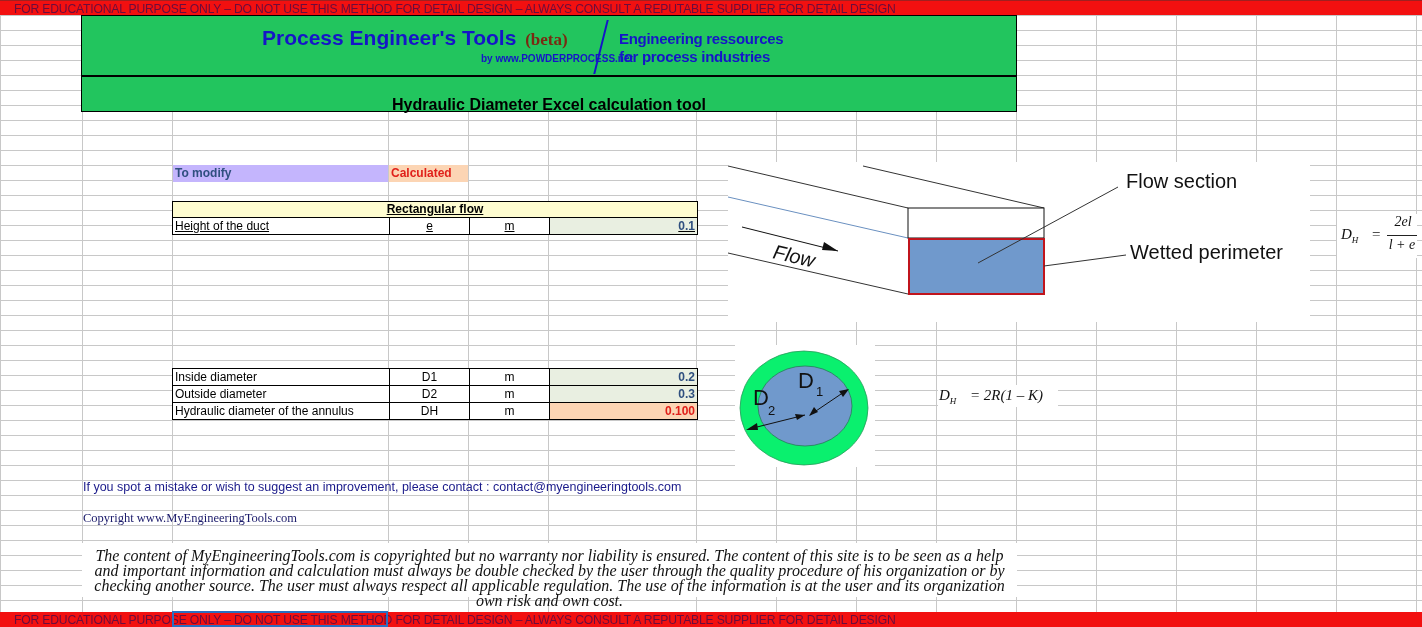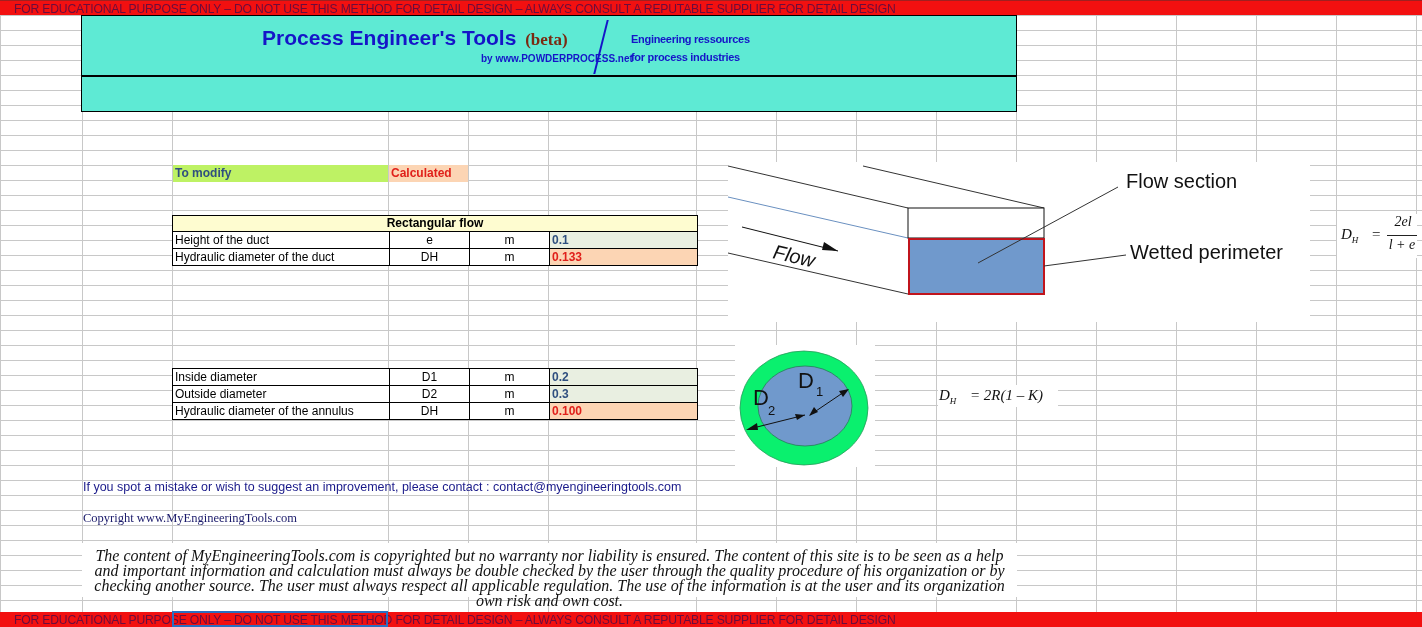--- a/index.html
+++ b/index.html
@@ -21,43 +21,43 @@
     background: #f21010; color: #6a0d3d;
     font-family: "Liberation Sans", sans-serif; font-size: 13px; line-height: 15px;
     white-space: nowrap; padding-left: 14px; letter-spacing: -0.2px;
     transform-origin: left center;
   }
   .banner span { display: inline-block; transform: scaleX(0.935); transform-origin: left center; }
   .banner.top { top: 0; border-top: 1px solid #a02020; }
   .banner.bottom { top: 612px; }
   .sel-box { position: absolute; left: 172px; top: 611px; width: 216px; height: 16px; border: 2px solid #2a6fc0; }
 
-  .hdr-box { position: absolute; left: 81px; top: 15px; width: 936px; height: 97px; background: #5eead4; border: 1.5px solid #000; }
+  .hdr-box { position: absolute; left: 81px; top: 15px; width: 936px; height: 97px; background: #22c55e; border: 1.5px solid #000; }
   .hdr-split { position: absolute; left: 0; top: 59px; width: 100%; height: 1.5px; background: #000; }
   .brand { position: absolute; left: 180px; top: 10px; font-weight: bold; color: #1515c8; font-size: 21px; white-space: nowrap; }
   .brand .beta { font-family: "Liberation Serif", serif; color: #7a2a12; font-size: 17px; font-weight: bold; margin-left: 3px; }
   .brand-by { position: absolute; left: 399px; top: 37px; font-size: 10px; font-weight: bold; color: #1515c8; white-space: nowrap; }
   .slash { position: absolute; left: 518px; top: 4px; width: 2px; height: 54px; background: #1515c8; transform: skewX(-14deg); }
-  .tagline { position: absolute; left: 537px; top: 14px; font-size: 11px; font-weight: bold; color: #1515c8; line-height: 18px; white-space: nowrap; letter-spacing: -0.3px; margin-left: 12px; }
+  .tagline { position: absolute; left: 537px; top: 14px; font-size: 15px; font-weight: bold; color: #1515c8; line-height: 18px; white-space: nowrap; letter-spacing: -0.3px; }
   .title { position: absolute; left: 0; top: 80px; width: 100%; text-align: center; font-size: 16px; font-weight: bold; color: #000; }
 
   .legend-cell { position: absolute; top: 165px; height: 17px; font-size: 12px; font-weight: bold; line-height: 17px; padding-left: 2px; }
-  .legend-mod { left: 173px; width: 215px; background: #bef264; color: #2f4f7f; }
+  .legend-mod { left: 173px; width: 215px; background: #c4b5fd; color: #2f4f7f; }
   .legend-calc { left: 389px; width: 79px; background: #fcd5b4; color: #e0201a; }
 
   table.calc { position: absolute; left: 172px; border-collapse: collapse; font-size: 12px; background: #fff; }
   table.calc td { border: 1px solid #000; height: 17px; line-height: 15px; padding: 0 2px; white-space: nowrap; }
   table.calc td.head { background: #fefcd0; text-align: center; font-weight: bold; height: 16px; }
   table.calc td.c-label { width: 217px; }
   table.calc td.c-sym { width: 80px; text-align: center; }
   table.calc td.c-unit { width: 80px; text-align: center; }
-  table.calc td.c-val { width: 148px; text-align: left; font-weight: bold; }
+  table.calc td.c-val { width: 148px; text-align: right; font-weight: bold; }
   td.input { background: #e9efe1; color: #2f4f7f; }
   td.output { background: #fcd5b4; color: #e0201a; }
-  .t-rect { top: 215px; }
+  .t-rect { top: 201px; text-decoration: underline; }
   .t-annu { top: 368px; }
 
   .diagram { position: absolute; background: #fff; }
   .formula { position: absolute; font-family: "Liberation Serif", serif; font-style: italic; color: #111; }
 
   .contact { position: absolute; left: 83px; top: 480px; font-size: 12.5px; color: #1a1a8a; white-space: nowrap; }
   .copyright { position: absolute; left: 83px; top: 511px; font-family: "Liberation Serif", serif; font-size: 12.5px; color: #1a1a6a; white-space: nowrap; }
   .disclaimer-box { position: absolute; left: 82px; top: 543px; width: 935px; height: 54px; background: #fff; }
   .disclaimer { font-family: "Liberation Serif", serif; font-style: italic; font-size: 16px; color: #111; text-align: center; line-height: 15px; padding-top: 5px; }
 </style>
@@ -86,41 +86,36 @@
 
 <div class="hdr-box">
   <div class="brand"><span>Process Engineer's Tools</span> <span class="beta">(beta)</span></div>
   <div class="brand-by">by www.POWDERPROCESS.net</div>
   <div class="slash"></div>
   <div class="tagline">
     <div>Engineering ressources</div>
     <div>for process industries</div>
   </div>
   <div class="hdr-split"></div>
+  <div class="title">Hydraulic Diameter Excel calculation tool</div>
 </div>
 
 <div class="legend-cell legend-mod">To modify</div>
 <div class="legend-cell legend-calc">Calculated</div>
 
 <table class="calc t-rect">
   <tbody>
       <tr>
         <td class="head" colspan="4">Rectangular flow</td>
       </tr>
   <tr>
     <td class="c-label">Height of the duct</td>
     <td class="c-sym">e</td>
     <td class="c-unit">m</td>
     <td class="c-val input">0.1</td>
-  </tr>
-  <tr>
-    <td class="c-label">Hydraulic diameter of the duct</td>
-    <td class="c-sym">DH</td>
-    <td class="c-unit">m</td>
-    <td class="c-val output">0.133</td>
   </tr>
 </tbody>
   </table>
 
 <table class="calc t-annu">
   <tbody>
   <tr>
     <td class="c-label">Inside diameter</td>
     <td class="c-sym">D1</td>
     <td class="c-unit">m</td>

